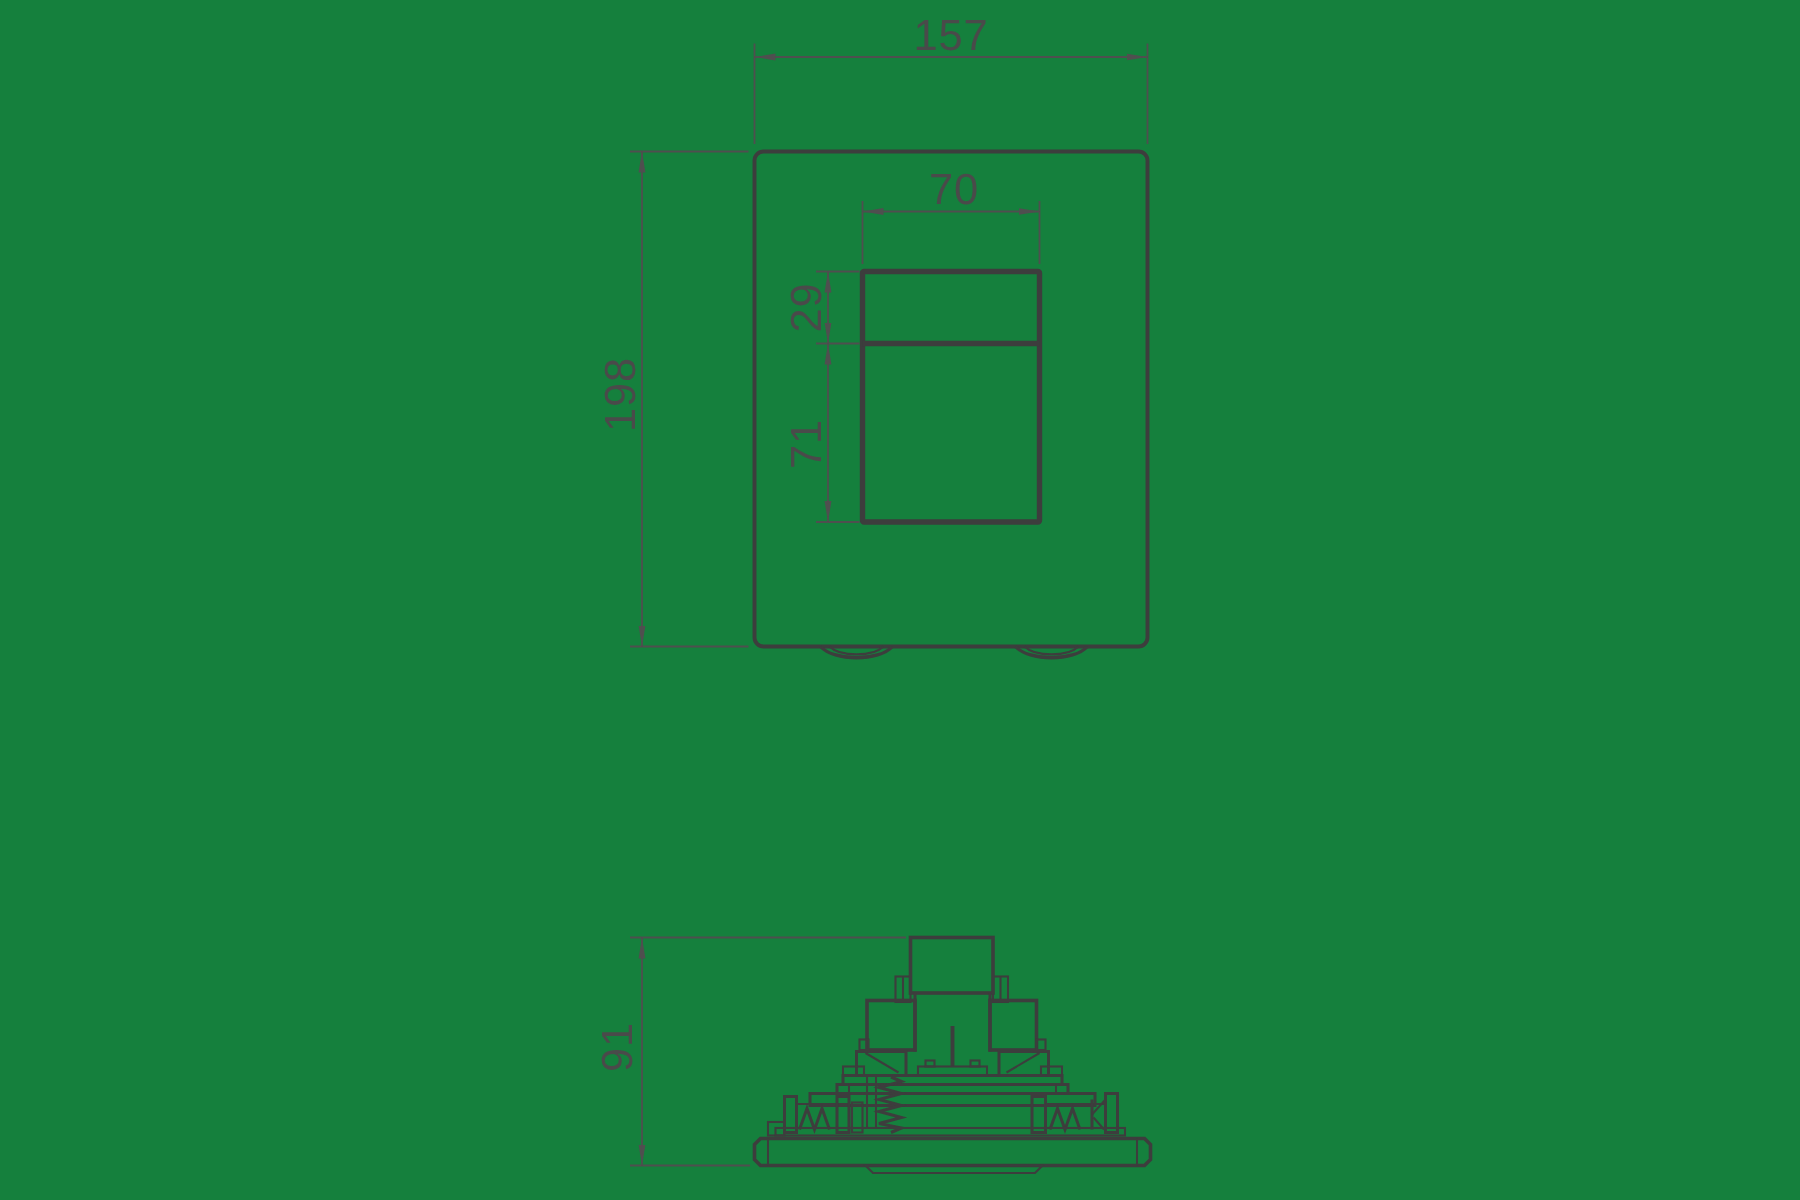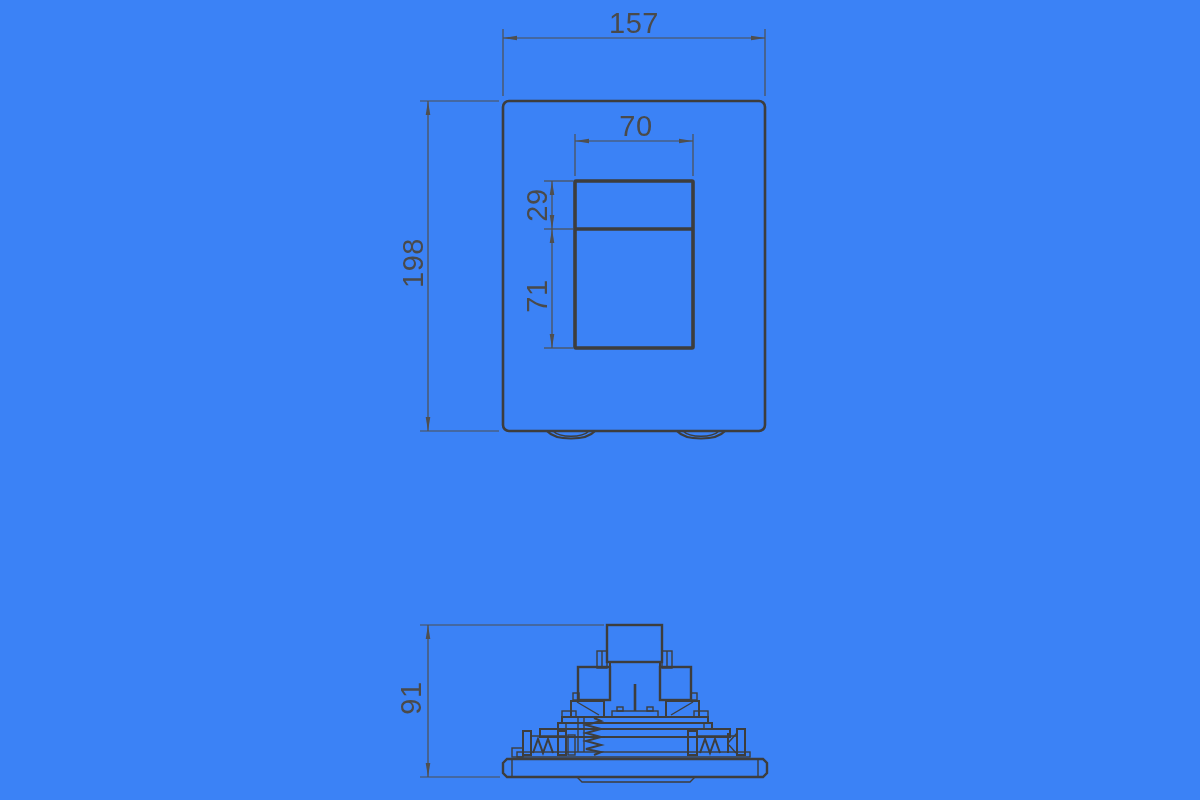--- a/index.html
+++ b/index.html
@@ -1,19 +1,19 @@
 <!DOCTYPE html>
 <html><head>
 <meta charset="utf-8">
 <style>
   html,body{margin:0;padding:0;}
   .page{
     position:relative;
     width:1200px;height:800px;
-    background:#3b82f6;
+    background:#15803d;
     overflow:hidden;
     font-family:"Liberation Sans", sans-serif;
   }
   svg{position:absolute;left:0;top:0;}
   
   .s-plate   {stroke-width:2.6;}
   .s-thick   {stroke-width:3.6;}
   .s-arc     {stroke-width:2.2;}
   .s-arc-in  {stroke-width:1.5;}
   .s-mech    {stroke-width:2;}

